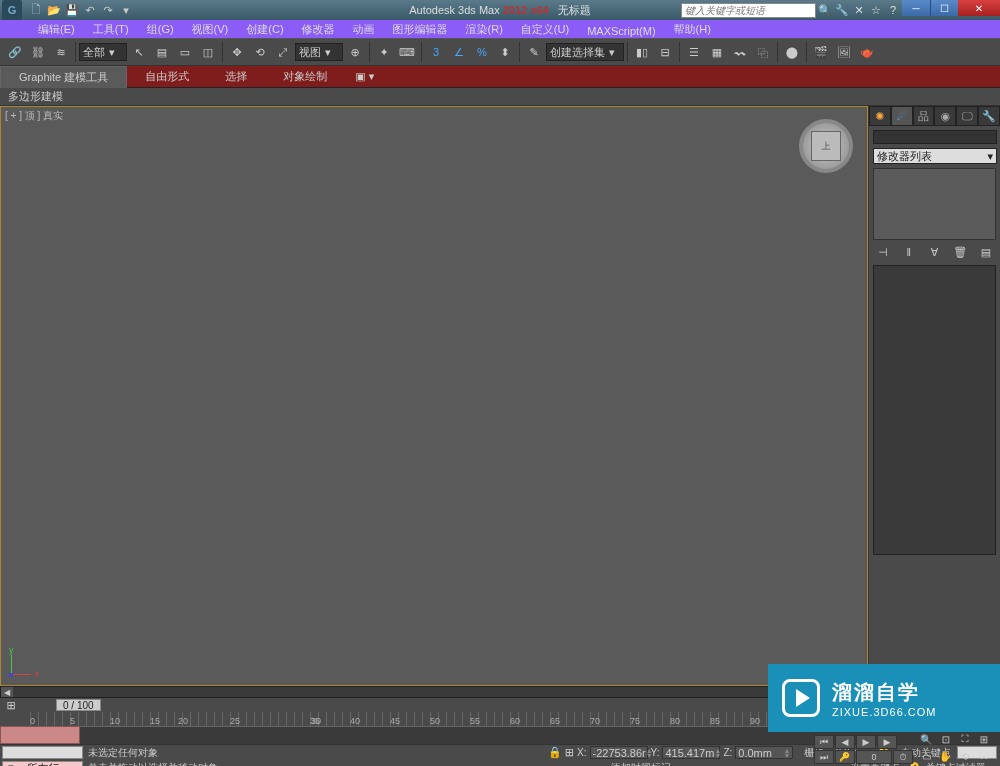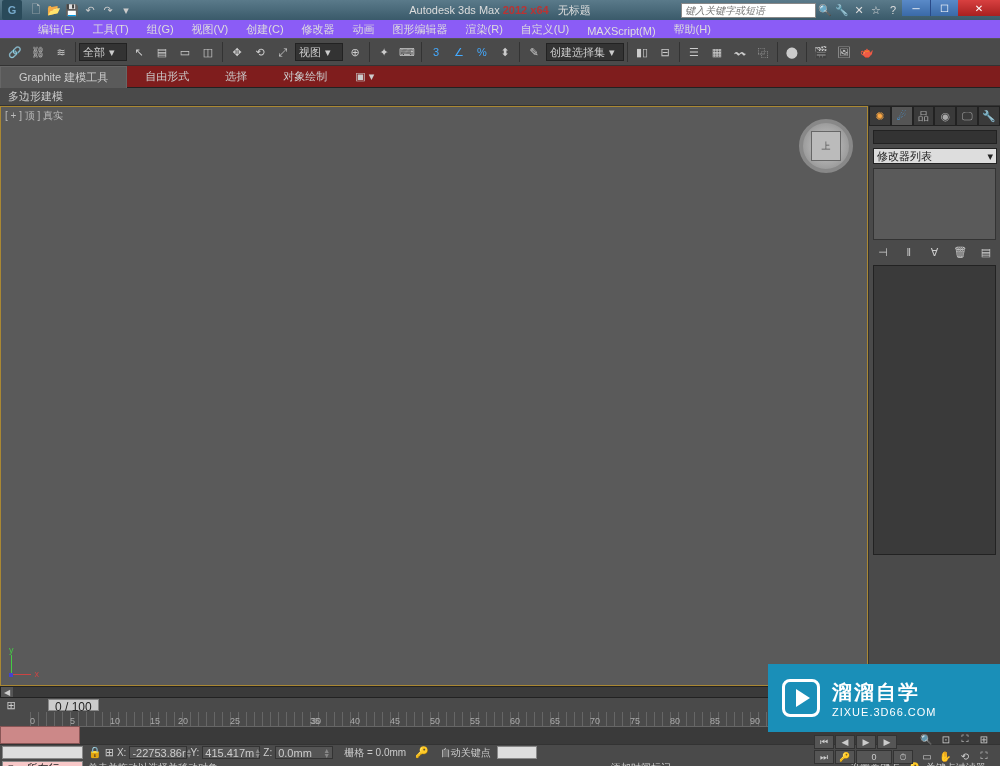--- a/index.html
+++ b/index.html
@@ -66,21 +66,21 @@
 .stack-ctrl { display: flex; justify-content: space-between; padding: 2px 6px; color: #ccc; }
 .stack-ctrl span { width: 16px; text-align: center; }
 .rollout-area { height: 290px; background: #3a3a3a; border: 1px solid #222; margin: 4px; }
 
 
 .timeline-area { background: #4a4a4a; }
 .scrollbar-h { height: 12px; background: #3a3a3a; border: 1px solid #222; display: flex; align-items: center; }
 .sb-arrow { width: 12px; height: 100%; background: #555; color: #ccc; display: flex; align-items: center; justify-content: center; font-size: 8px; }
 .sb-track { flex: 1; position: relative; }
 .time-slider-row { height: 14px; display: flex; align-items: center; background: #4a4a4a; }
-.time-slider-btn { background: #ccc; color: #222; padding: 0 6px; height: 12px; font-size: 12px; margin-left: 26px; border: 1px solid #888; }
+.time-slider-btn { background: #ccc; color: #222; padding: 0 6px; height: 12px; font-size: 10px; margin-left: 34px; border: 1px solid #888; }
 .time-ruler { height: 14px; background: #4a4a4a; display: flex; align-items: center; position: relative; margin-left: 30px; }
 .ruler-marks { flex: 1; position: relative; height: 14px; background: repeating-linear-gradient(90deg, #666 0, #666 1px, transparent 1px, transparent 8px); }
 .ruler-num { position: absolute; color: #aaa; font-size: 9px; bottom: 0; }
 .track-row { height: 18px; display: flex; }
 .track-key { width: 80px; background: #c88; border: 1px solid #855; }
 .track-rest { flex: 1; background: #3a3a3a; border-top: 1px solid #666; }
 
 
 .status-bar { height: 32px; background: #4a4a4a; display: flex; border-top: 1px solid #333; }
 .status-left { width: 85px; display: flex; flex-direction: column; }
@@ -298,20 +298,21 @@
   <div class="status-left">
     <div class="status-dd">&nbsp;</div>
     <div class="status-dd" style="background:#f8c8c8;">
         <span>◉ </span>
         <span>所在行:</span>
         <span>▾</span>
       </div>
   </div>
   <div class="status-mid">
     <div class="status-row">
+      <div class="status-text">未选定任何对象</div>
       <span style="color:#ccc;">🔒</span>
       <span style="color:#ccc;">⊞</span>
       <span class="coord-label">X:</span>
       <div class="coord-input">
           <span>-22753.86r</span>
           <span class="spin">▲<br>▼</span>
         </div>
       <span class="coord-label">Y:</span>
       <div class="coord-input">
           <span>415.417m</span>

